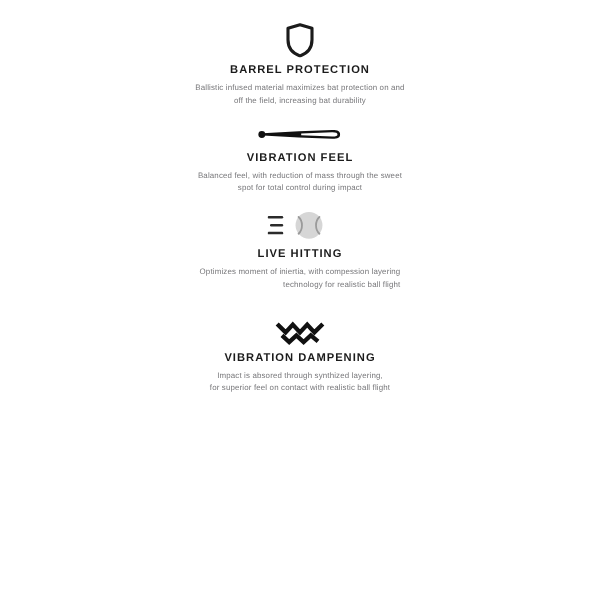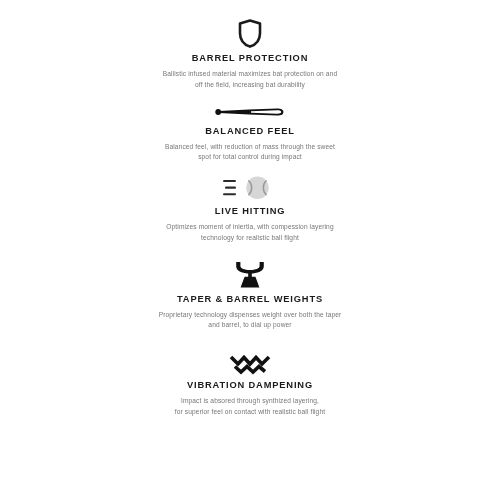--- a/index.html
+++ b/index.html
@@ -56,21 +56,21 @@
     color: #77777a;
     line-height: 1.62;
     letter-spacing: 0.12px;
     max-width: 240px;
     font-weight: 400;
   }
 
   
   .feature.f-barrel      { margin-top: 0px; }
   .feature.f-balanced    { margin-top: 12px; }
-  .feature.f-live        { margin-top: 12px; }
+  .feature.f-live        { margin-top: 12px; text-align: right; }
   .feature.f-taper       { margin-top: 17px; }
   .feature.f-vibration   { margin-top: 22px; justify-content: flex-end; }
 
   .feature.f-balanced .feature-icon { height: 18px; }
   .feature.f-live .feature-icon { height: 26px; }
   .feature.f-taper .feature-icon { height: 28px; }
   .feature.f-vibration .feature-icon { height: 22px; }
 
   svg { display: block; }
 </style>
@@ -96,21 +96,21 @@
     <div class="feature-icon">
       <svg width="70" height="12" viewBox="0 0 70 12" aria-hidden="true">
 
         <circle cx="3.2" cy="6" r="2.9" fill="#111111"></circle>
 
         <path d="M4 5.0 L34 3.4 L62 2.4 C66.6 2.4 68.4 3.6 68.4 6 C68.4 8.4 66.6 9.6 62 9.6 L34 8.6 L4 7.0 Z" fill="#111111"></path>
 
         <path d="M36 5.2 L62 4.3 C65 4.3 66.2 4.9 66.2 6 C66.2 7.1 65 7.7 62 7.7 L36 6.8 Z" fill="#ffffff"></path>
       </svg>
     </div>
-    <div class="feature-title">BALANCED FEEL</div>
+    <div class="feature-title">VIBRATION FEEL</div>
     <div class="feature-desc">
       <span>Balanced feel, with reduction of mass through the sweet</span><br>
       <span>spot for total control during impact</span>
     </div>
   </div>
 
   <div class="feature f-live">
     <div class="feature-icon">
       <svg width="54" height="26" viewBox="0 0 54 26" aria-hidden="true">
 
@@ -123,37 +123,20 @@
         <path d="M43.2 5.8 C39.4 9.2 39.4 16.4 43.2 19.8" fill="none" stroke="#9a9a9a" stroke-width="1.5" stroke-linecap="round"></path>
       </svg>
     </div>
     <div class="feature-title">LIVE HITTING</div>
     <div class="feature-desc">
       <span>Optimizes moment of iniertia, with compession layering</span><br>
       <span>technology for realistic ball flight</span>
     </div>
   </div>
 
-  <div class="feature f-taper">
-    <div class="feature-icon">
-      <svg width="30" height="28" viewBox="0 0 30 28" aria-hidden="true">
-
-        <path d="M1.2 1.0 L5.4 1.0 L5.4 5.0 C5.4 7.4 9.4 9.0 15 9.0 C20.6 9.0 24.6 7.4 24.6 5.0 L24.6 1.0 L28.8 1.0 L28.8 5.6 C28.8 10.0 22.6 12.6 15 12.6 C7.4 12.6 1.2 10.0 1.2 5.6 Z" fill="#111111"></path>
-
-        <rect x="13.2" y="12.0" width="3.6" height="4.4" fill="#111111"></rect>
-
-        <path d="M9.6 15.8 L20.4 15.8 L24.4 26.6 L5.6 26.6 Z" fill="#111111"></path>
-      </svg>
-    </div>
-    <div class="feature-title">TAPER &amp; BARREL WEIGHTS</div>
-    <div class="feature-desc">
-      <span>Proprietary technology dispenses weight over both the taper</span><br>
-      <span>and barrel, to dial up power</span>
-    </div>
-  </div>
 
   <div class="feature f-vibration">
     <div class="feature-icon">
       <svg width="42" height="22" viewBox="0 0 42 22" aria-hidden="true">
         <path d="M2 4 L9 11 L15 4.5 L21 11 L27 4.5 L33 11 L40 4" fill="none" stroke="#111111" stroke-width="3.6" stroke-linecap="butt" stroke-linejoin="miter"></path>
         <path d="M6 13.5 L12 19 L18 13.5 L24 19 L30 13.5 L36 18.5" fill="none" stroke="#111111" stroke-width="3.6" stroke-linecap="butt" stroke-linejoin="miter"></path>
       </svg>
     </div>
     <div class="feature-title">VIBRATION DAMPENING</div>
     <div class="feature-desc">

